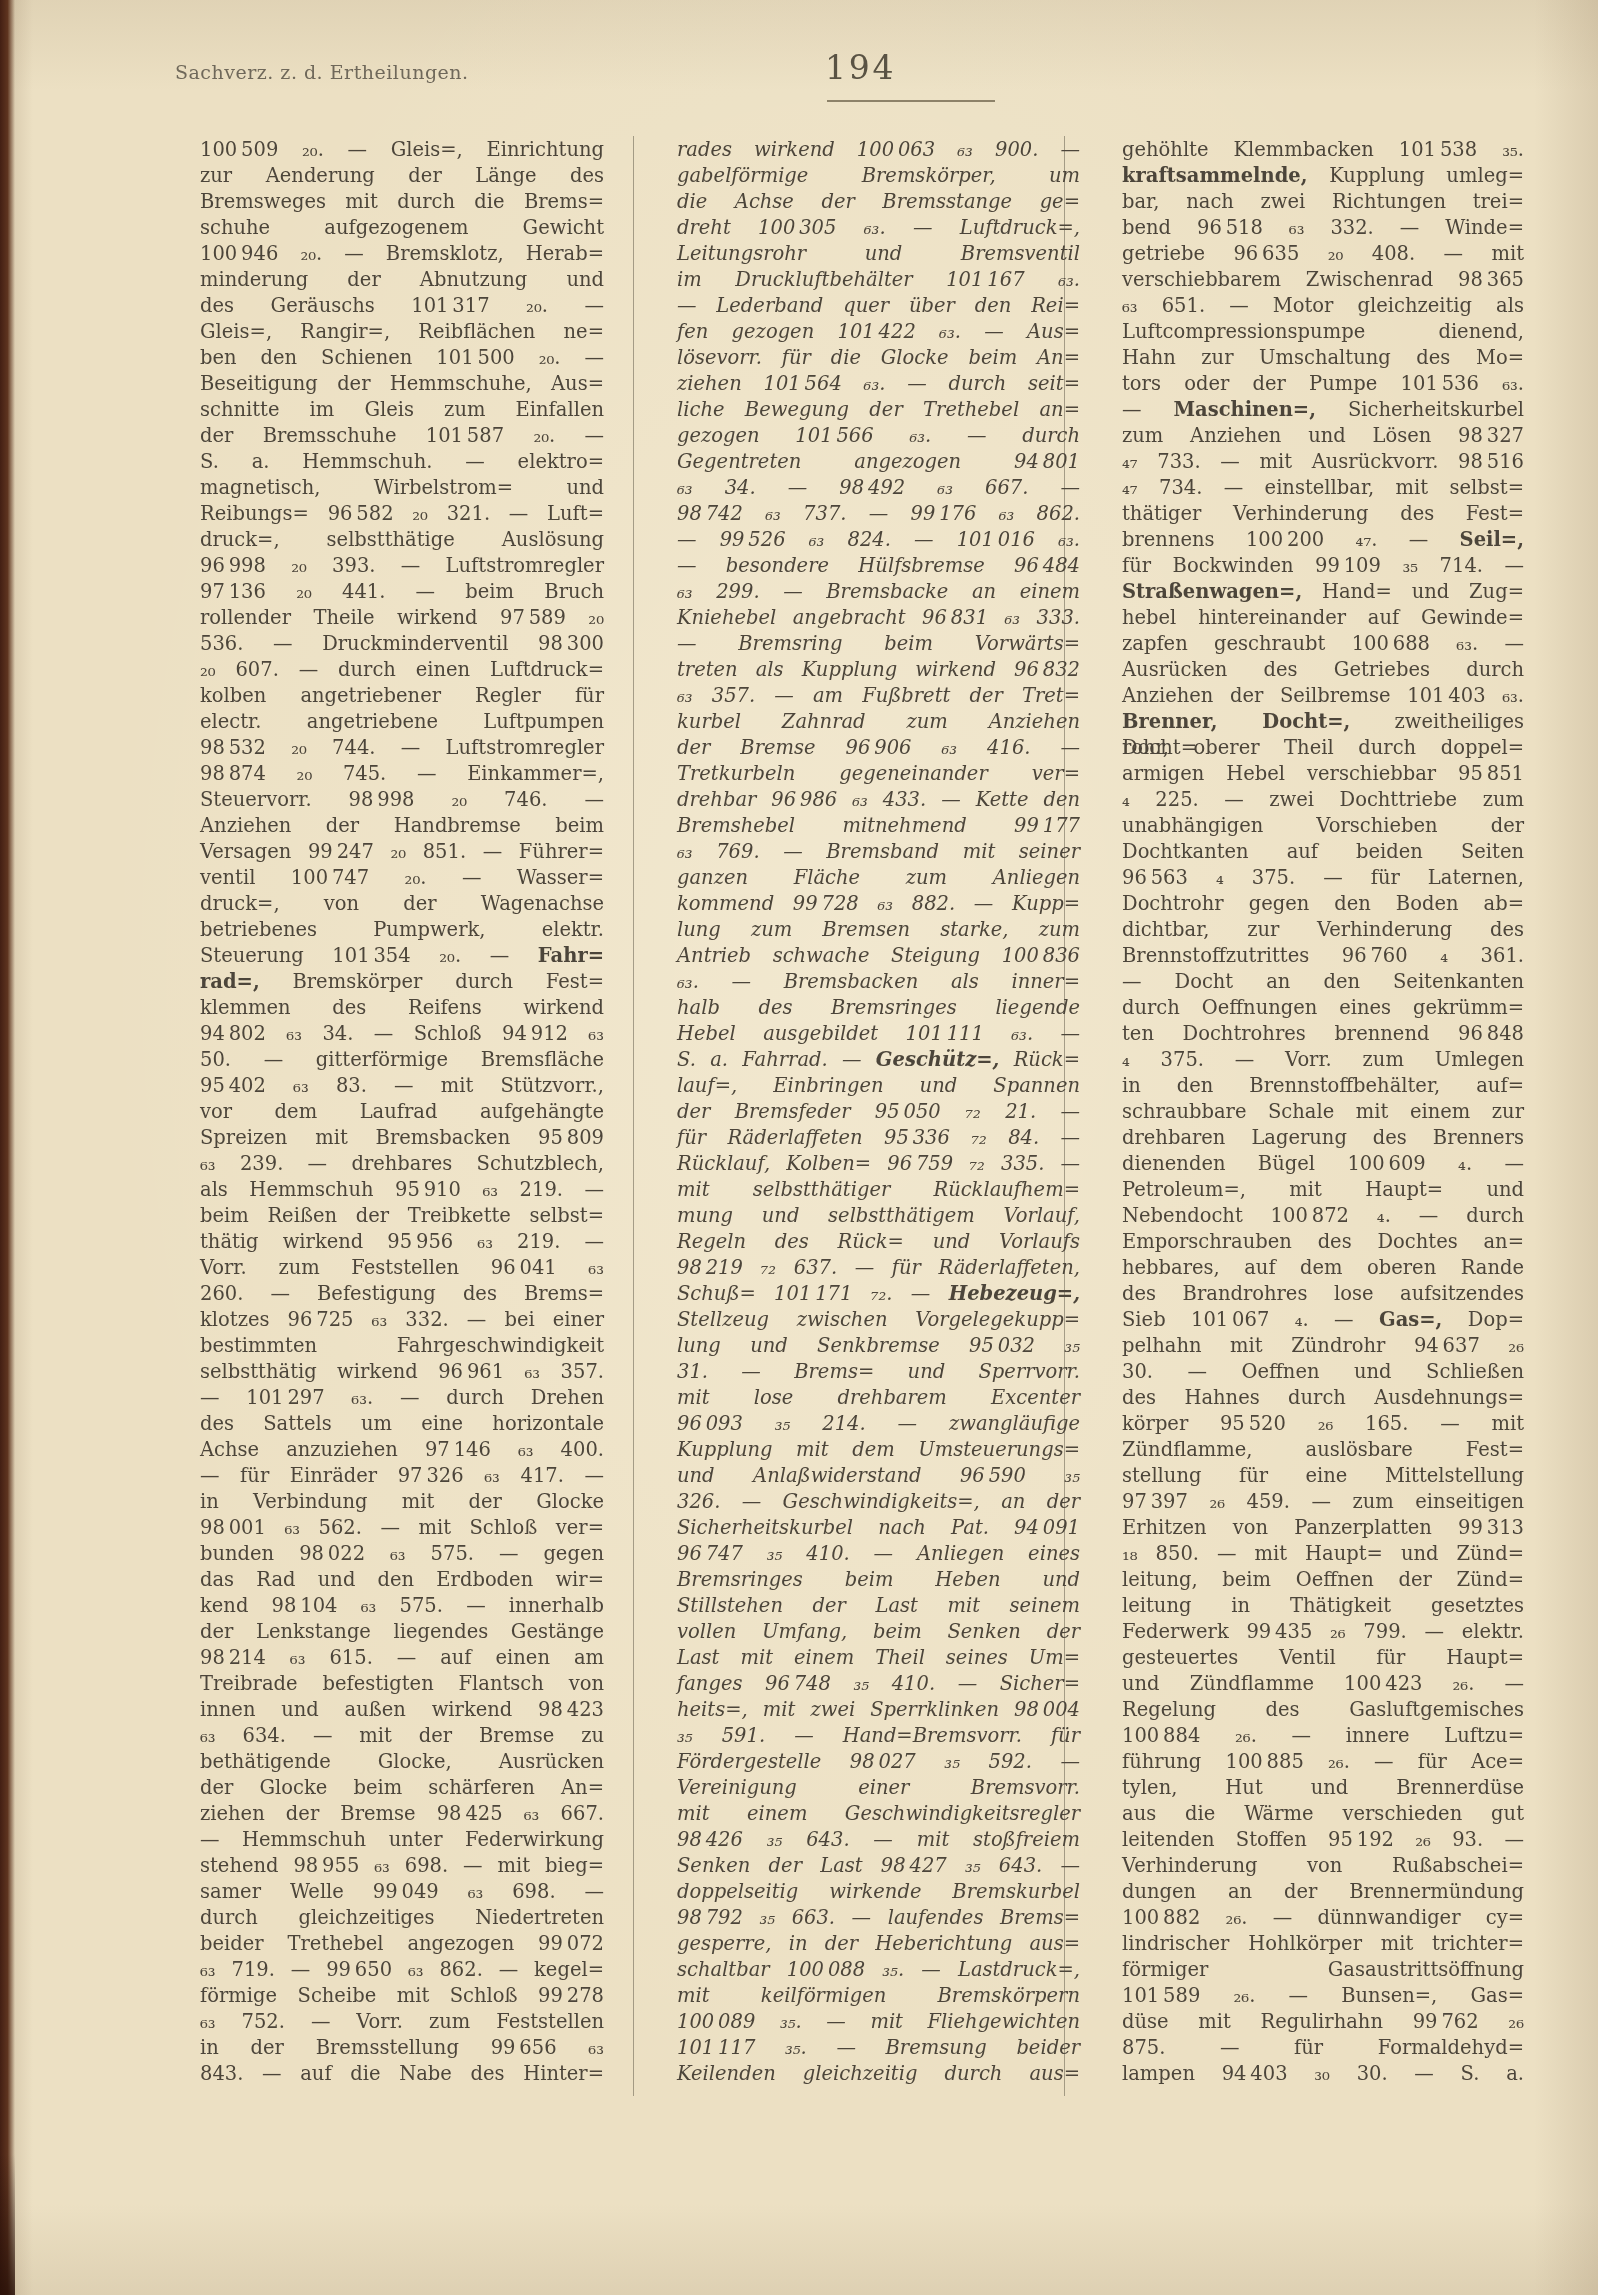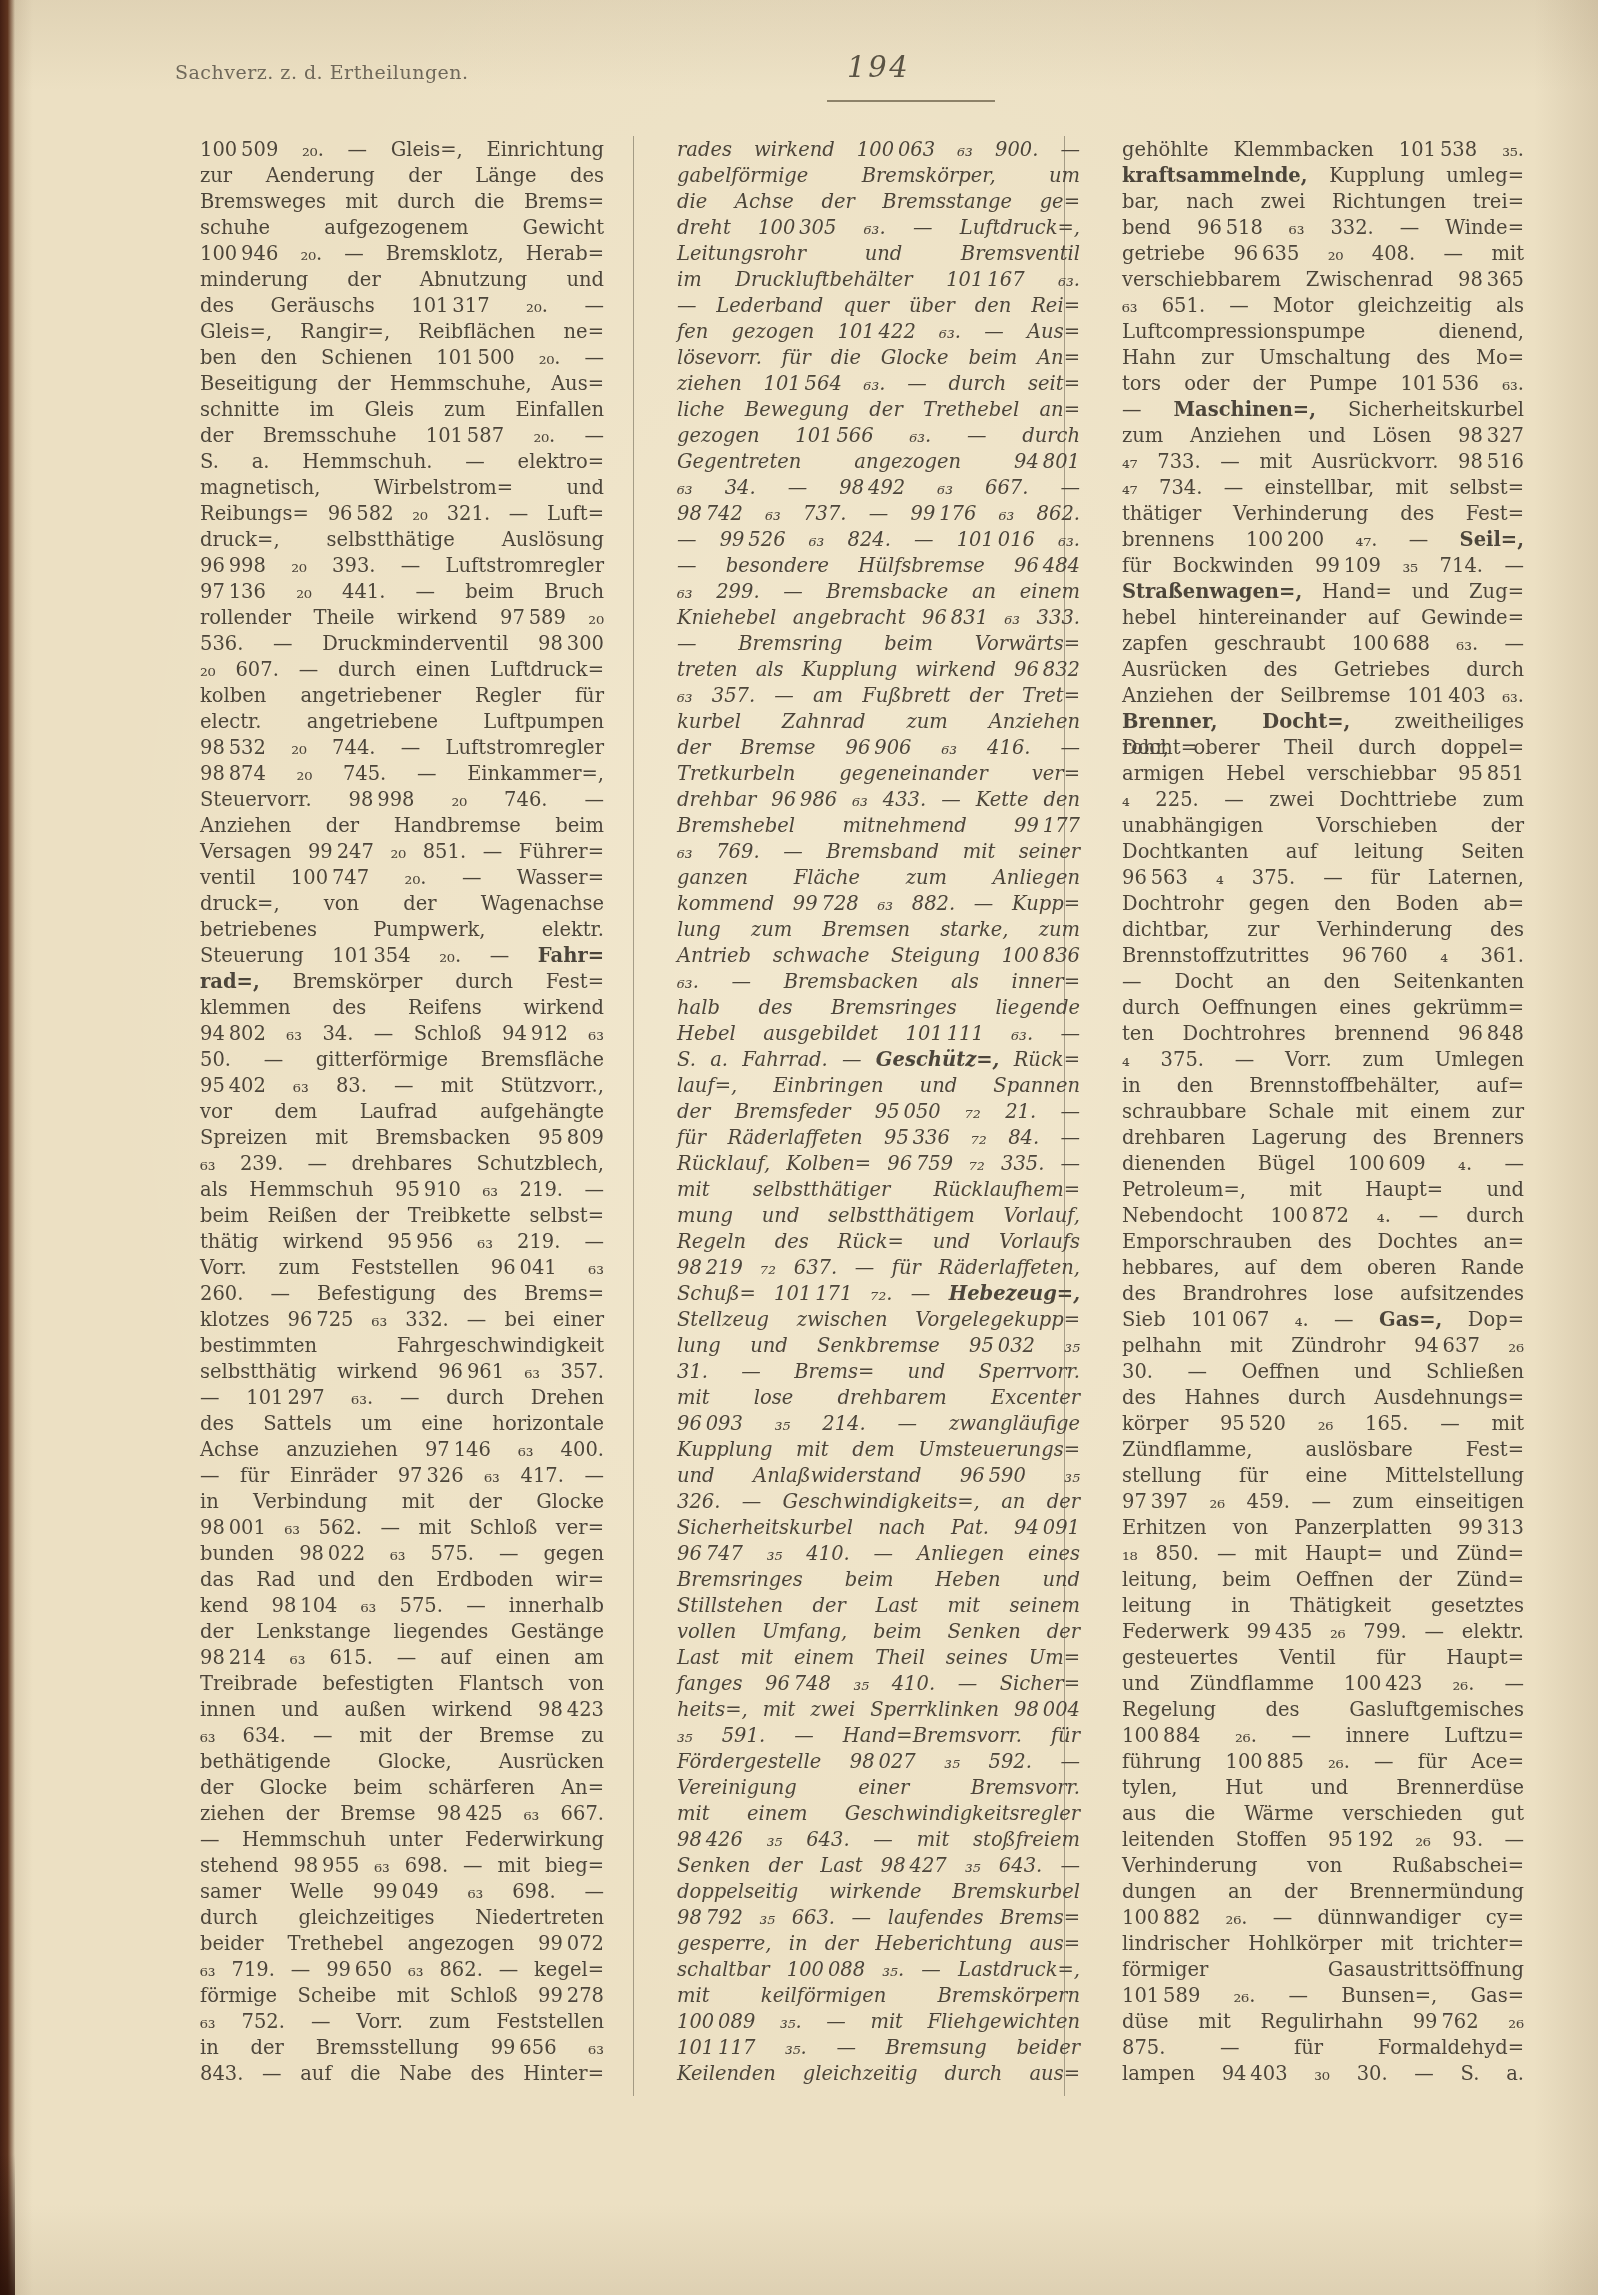--- a/index.html
+++ b/index.html
@@ -23,22 +23,22 @@
   }
   .gutter-edge:after{
     content:"";position:absolute;left:0;bottom:0;width:100%;height:141px;
     background:linear-gradient(0deg,rgba(40,16,8,.85),rgba(40,16,8,0));
   }
   .header-left{
     position:absolute;left:175px;top:58px;
     font-size:19px;line-height:28px;color:#6f685a;letter-spacing:0.5px;
   }
   .page-num{
-    position:absolute;left:847px;top:51px;
-    font-size:29px;line-height:33px;letter-spacing:2.7px;color:#5a5344;font-style:italic;
+    position:absolute;left:825px;top:51px;
+    font-size:33px;line-height:33px;letter-spacing:2.7px;color:#5a5344;
   }
   .pagenum-rule{
     position:absolute;left:827px;top:100px;width:168px;height:1.6px;
     background:var(--rule,#8d8269);
   }
   .col-divider{
     position:absolute;top:136px;height:1960px;width:1.1px;
     background:rgba(90,83,68,.5);
   }
   .divider-1{left:633px;}
@@ -242,21 +242,21 @@
       <div class="line"><span class="bold">Straßenwagen=,</span><span> Hand= und Zug=</span></div>
       <div class="line"><span>hebel hintereinander auf Gewinde=</span></div>
       <div class="line"><span>zapfen geschraubt 100 688 ₆₃. —</span></div>
       <div class="line"><span>Ausrücken des Getriebes durch</span></div>
       <div class="line"><span>Anziehen der Seilbremse 101 403 ₆₃.</span></div>
       <div class="line"><span class="bold">Brenner, Docht=,</span><span> zweitheiliges Docht=</span></div>
       <div class="line"><span>rohr, oberer Theil durch doppel=</span></div>
       <div class="line"><span>armigen Hebel verschiebbar 95 851</span></div>
       <div class="line"><span>₄ 225. — zwei Dochttriebe zum</span></div>
       <div class="line"><span>unabhängigen Vorschieben der</span></div>
-      <div class="line"><span>Dochtkanten auf leitung Seiten</span></div>
+      <div class="line"><span>Dochtkanten auf beiden Seiten</span></div>
       <div class="line"><span>96 563 ₄ 375. — für Laternen,</span></div>
       <div class="line"><span>Dochtrohr gegen den Boden ab=</span></div>
       <div class="line"><span>dichtbar, zur Verhinderung des</span></div>
       <div class="line"><span>Brennstoffzutrittes 96 760 ₄ 361.</span></div>
       <div class="line"><span>— Docht an den Seitenkanten</span></div>
       <div class="line"><span>durch Oeffnungen eines gekrümm=</span></div>
       <div class="line"><span>ten Dochtrohres brennend 96 848</span></div>
       <div class="line"><span>₄ 375. — Vorr. zum Umlegen</span></div>
       <div class="line"><span>in den Brennstoffbehälter, auf=</span></div>
       <div class="line"><span>schraubbare Schale mit einem zur</span></div>

